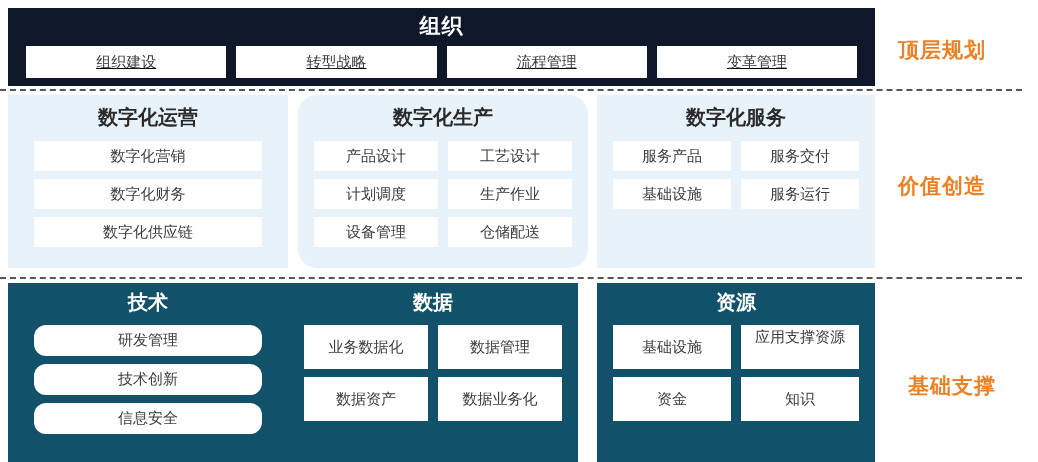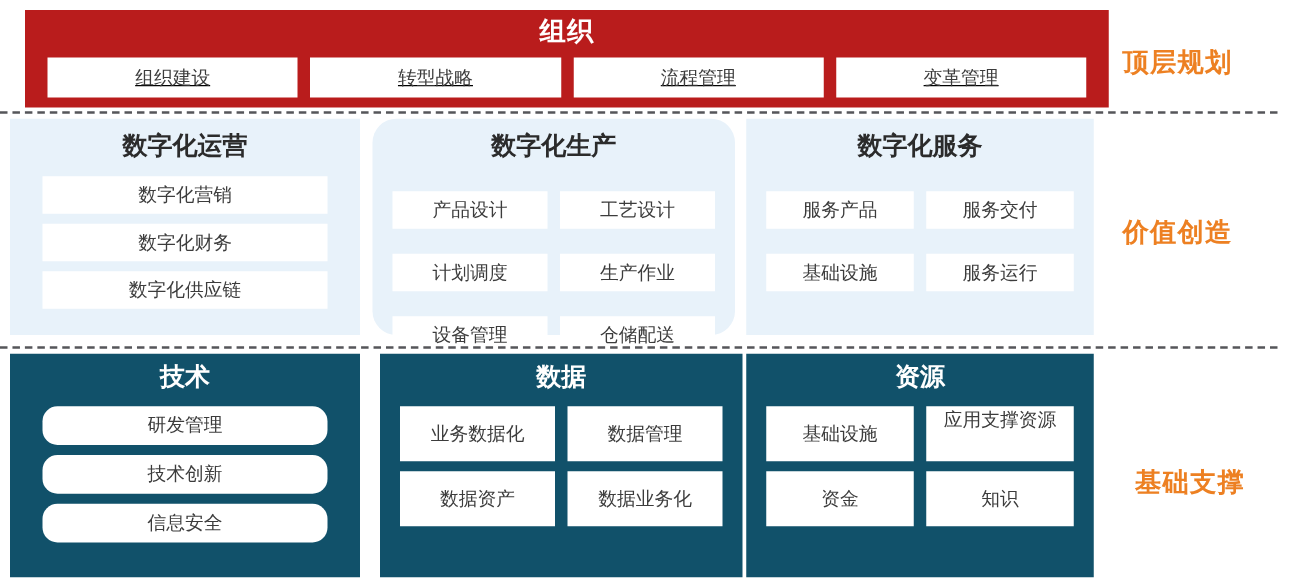--- a/index.html
+++ b/index.html
@@ -25,22 +25,22 @@
     justify-content:center;
     text-align:center;
     color:#3c3c3c;
     overflow:hidden;
     box-sizing:border-box;
   }
 
   
   .top-band{
     position:absolute;
-    left:20px;top:8px;width:867px;height:78px;
-    background:#b91c1c;
+    left:8px;top:8px;width:867px;height:78px;
+    background:#0f172a;
   }
   .top-band .panel-title{
     color:#ffffff;
     font-size:21px;
     padding-top:7px;
     letter-spacing:1px;
   }
   .top-row{
     position:absolute;
     left:18px;top:38px;
@@ -82,30 +82,30 @@
     position:absolute;
     left:0;right:0;top:46px;
     padding:0 26px;
     box-sizing:border-box;
     display:flex;
     flex-wrap:wrap;
     gap:8px 10px;
   }
   .mid-grid.one-col .cell{flex:0 0 100%;height:30px;font-size:15px;}
   .mid-grid.two-col{padding:0 16px;}
-  .mid-grid.two-col .cell{flex:0 0 calc(50% - 5px);height:30px;font-size:15px;margin-top:12px;}
+  .mid-grid.two-col .cell{flex:0 0 calc(50% - 5px);height:30px;font-size:15px;}
 
   
   .bot-panel{
     position:absolute;
     top:283px;height:179px;
     background:#11516a;
   }
   #bot-1{left:8px;width:280px;}
-  #bot-2{left:304px;width:290px;}
+  #bot-2{left:288px;width:290px;}
   #bot-3{left:597px;width:278px;}
   .bot-panel .panel-title{
     color:#ffffff;
     font-size:20px;
     padding-top:9px;
   }
   .bot-grid{
     position:absolute;
     left:0;right:0;top:42px;
     padding:0 26px;

